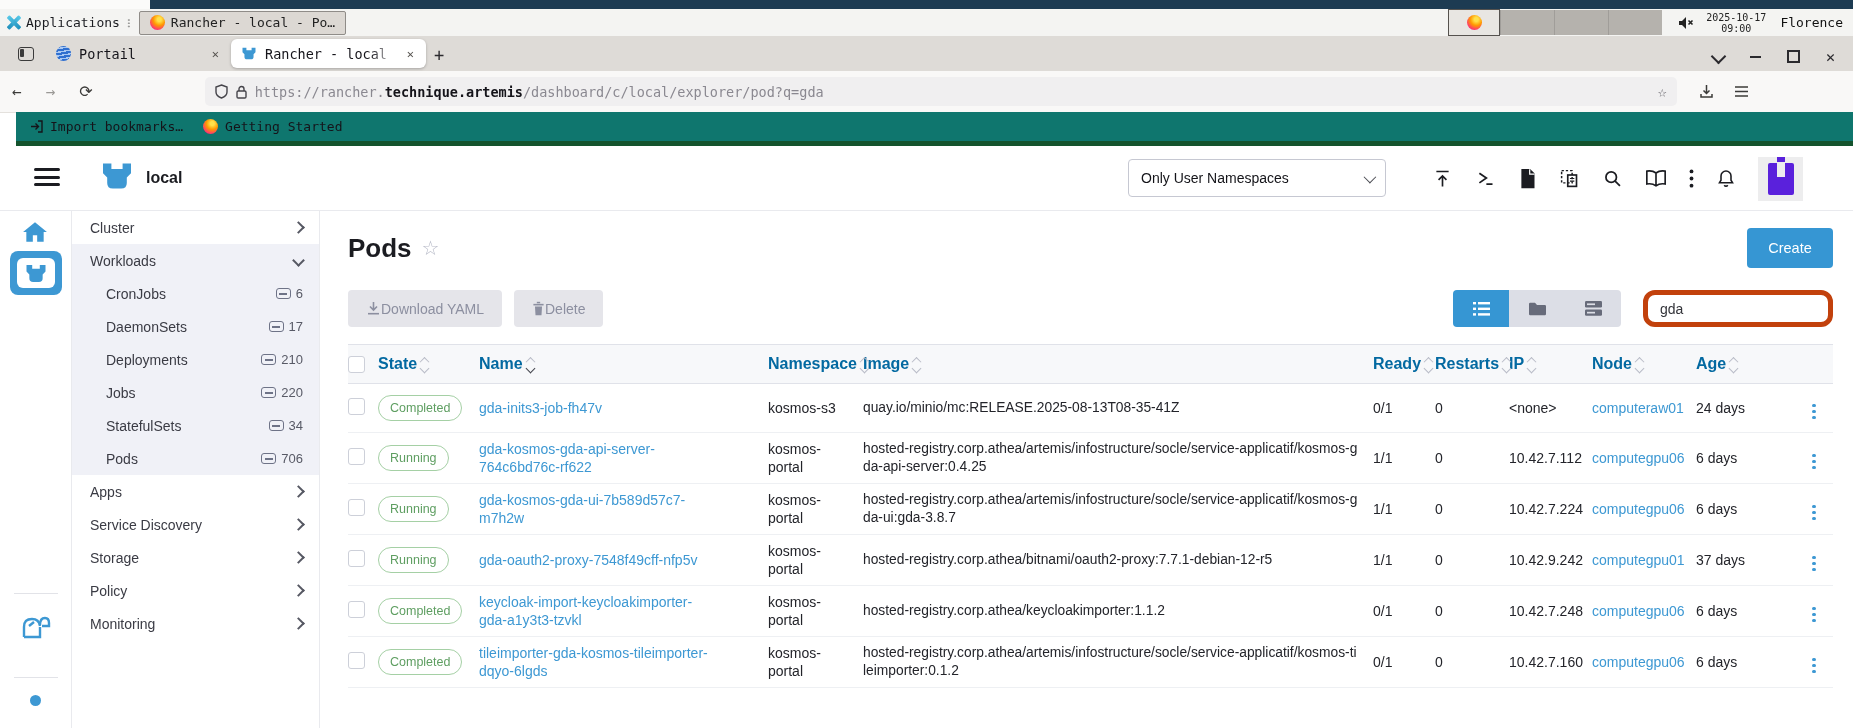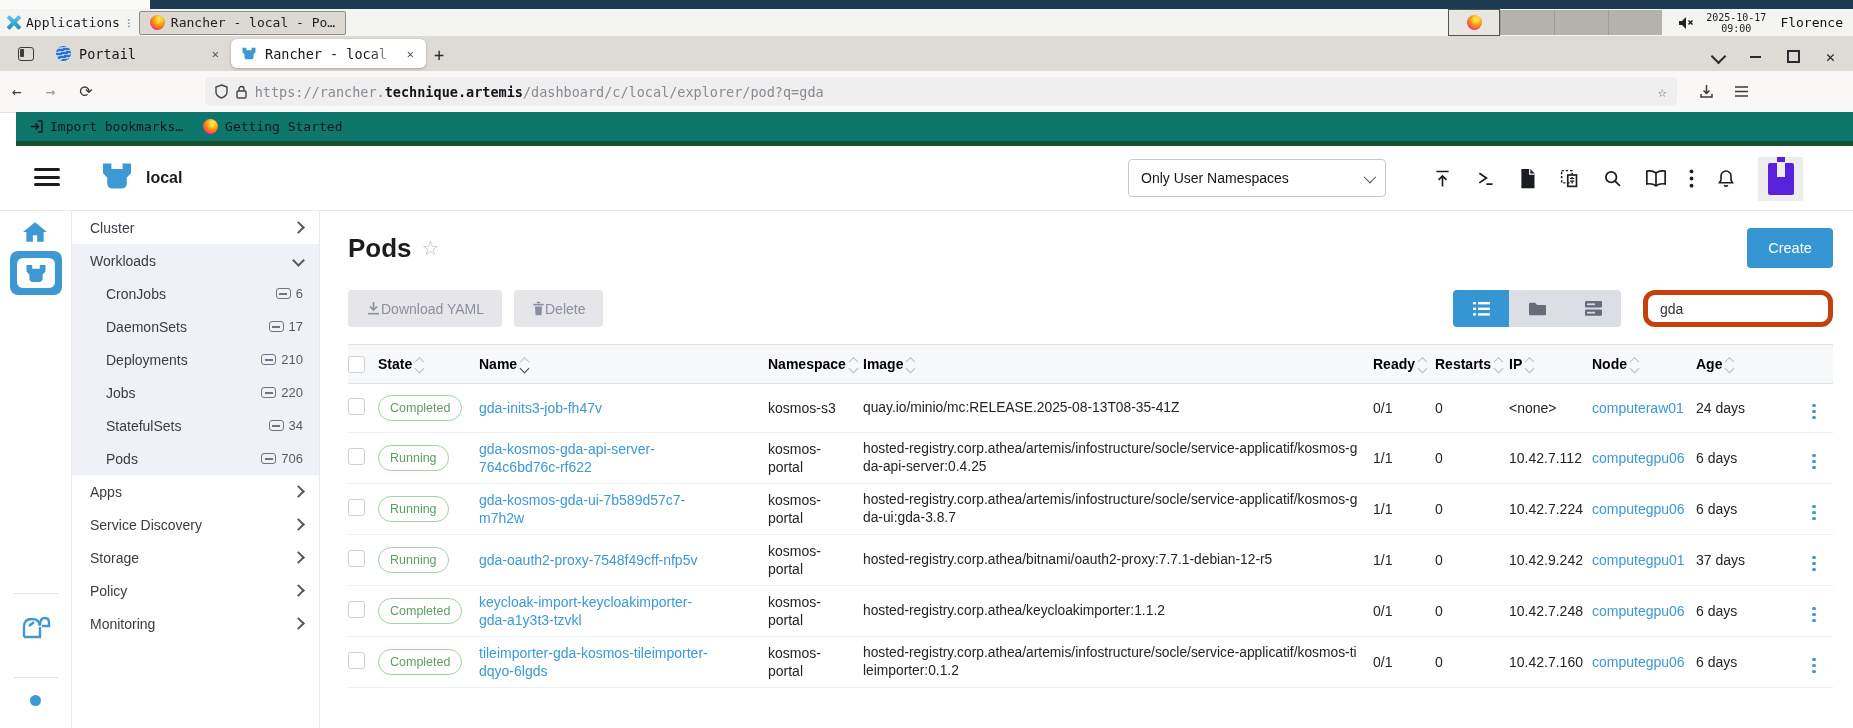--- a/index.html
+++ b/index.html
@@ -137,21 +137,21 @@
   .tg-btn{width:56px;height:37px;background:#dcdee6;display:flex;align-items:center;justify-content:center;}
   .tg-btn.active{background:#3696d3;}
   .search-box{margin-left:22px;width:190px;height:37px;border:5px solid #c2410c;border-radius:12px;
               font-size:14px;color:#33343a;padding:0 12px;font-family:inherit;box-sizing:border-box;}
 
   
   .table{margin-top:17px;}
   .tgrid{display:grid;grid-template-columns:30px 101px 289px 95px 1fr 62px 74px 83px 104px 112px 25px;
          align-items:center;}
   .thead{background:#f7f8fa;border-top:1px solid #e0e2e9;border-bottom:1px solid #e0e2e9;height:38px;
-         font-size:14px;font-weight:bold;color:#000000;}
+         font-size:16px;font-weight:bold;color:#0369a1;}
   .th{display:flex;align-items:center;gap:4px;padding-right:8px;}
   .sort{display:inline-flex;flex-direction:column;gap:1px;}
   .sort i{width:6px;height:6px;border-right:1.6px solid #b9bcc7;border-bottom:1.6px solid #b9bcc7;display:block;}
   .sort .up{transform:rotate(-135deg) translate(-1px,-1px);}
   .sort .dn{transform:rotate(45deg);}
   .sort.active .dn{border-color:#45464e;}
   .trow{min-height:48px;border-bottom:1px solid #eef0f3;font-size:14px;color:#23242a;}
   .cell{padding:7px 10px 7px 0;line-height:18px;}
   .checkbox{width:15px;height:15px;border:1px solid #cdd0d9;border-radius:3px;background:#fff;display:inline-block;}
   .badge{display:inline-block;border:1px solid #a5d0a5;color:#5e9e61;border-radius:20px;

